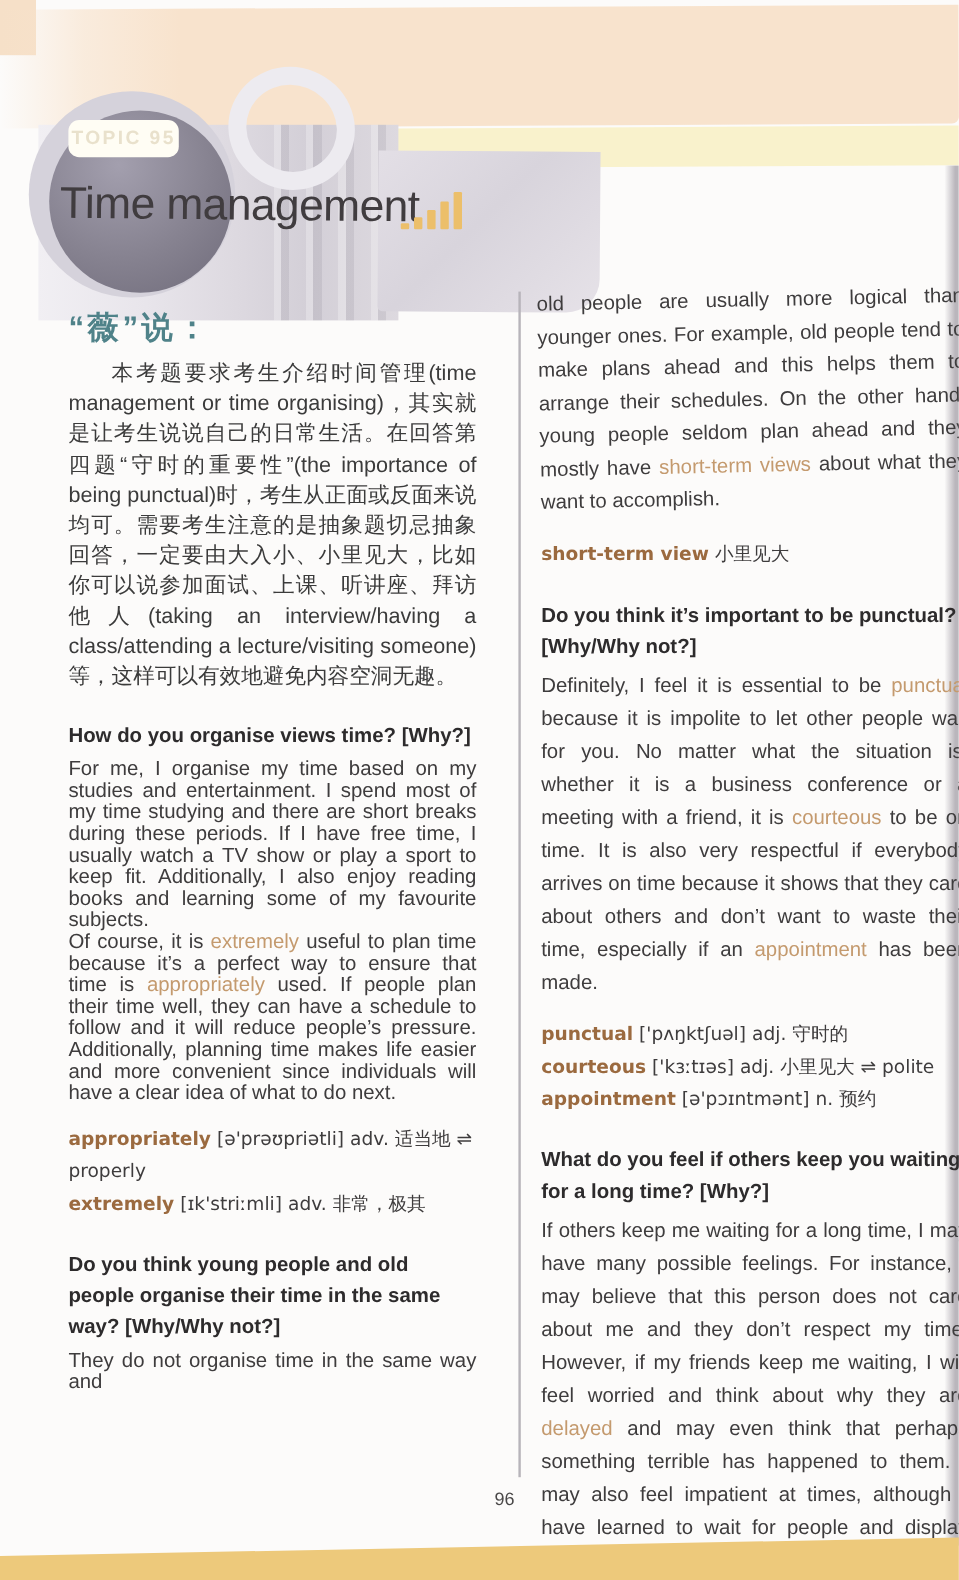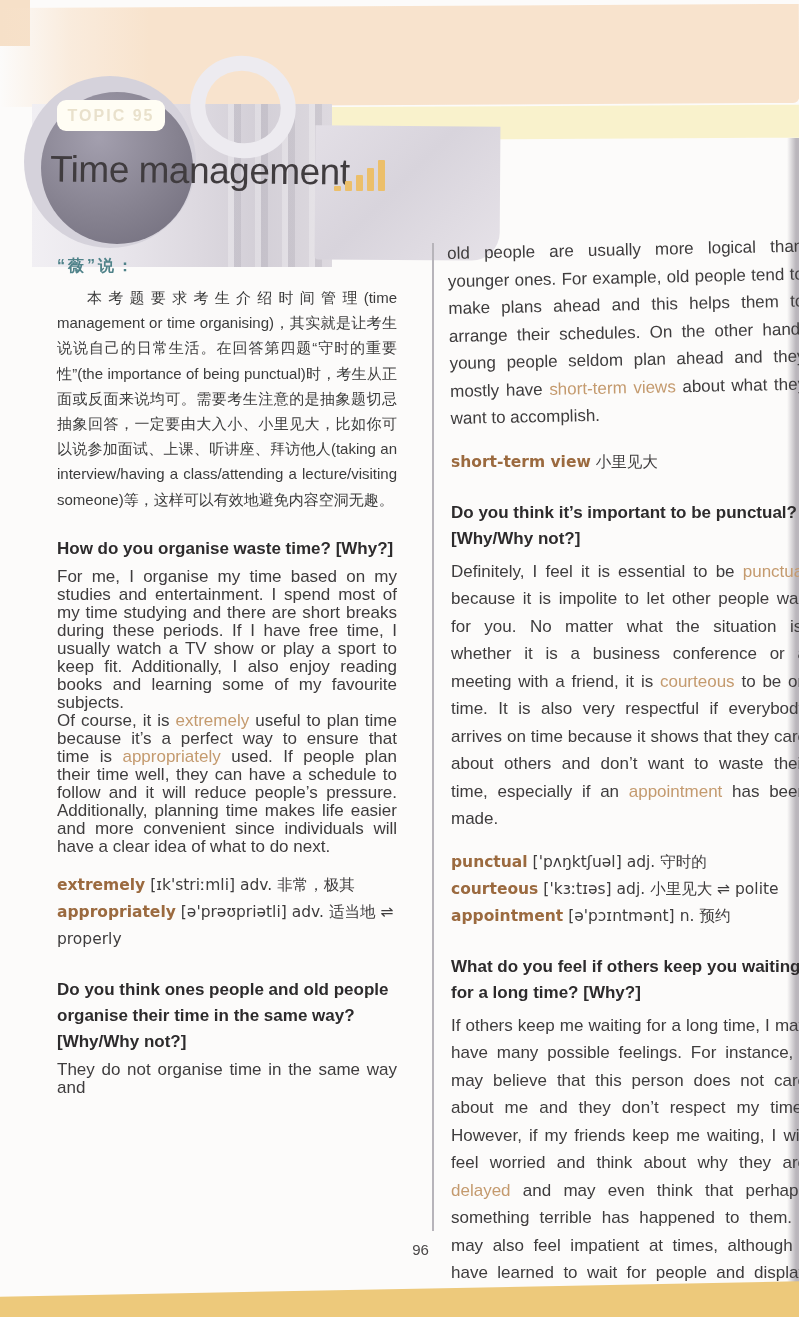--- a/index.html
+++ b/index.html
@@ -22,21 +22,21 @@
   .door-strips{left:228px;top:104px;width:104px;height:163px;opacity:.55;
     background:repeating-linear-gradient(90deg,rgba(255,255,255,.5) 0 6px,rgba(110,105,120,.25) 6px 13px,rgba(255,255,255,0) 13px 27px);}
   .photo-right{left:315px;top:126px;width:185px;height:134px;
     background:linear-gradient(135deg,#e3dfe6 0%,#d8d4dc 45%,#e6e2e8 100%);
     border-radius:0 0 28px 4px;transform:rotate(.4deg);}
   .buckle-loop{left:190px;top:56px;width:76px;height:72px;border:15px solid #edebf0;
     border-radius:50%;transform:rotate(22deg);background:transparent;}
   .clock-ring{left:24px;top:76px;width:172px;height:172px;border-radius:50%;background:#d5d2db;}
   .clock-face{left:41px;top:92px;width:152px;height:152px;border-radius:50%;
     background:radial-gradient(circle at 38% 30%,#a39fae 0%,#868290 55%,#6f6b7a 100%);}
-  .badge{left:57px;top:100px;width:108px;height:31px;background:#fffdf4;border-radius:9px;
+  .badge{left:57px;top:100px;width:92px;height:31px;background:#fffdf4;border-radius:9px;
     display:flex;align-items:center;justify-content:center;
     color:#e9e1cc;font-weight:bold;font-size:16px;letter-spacing:2px;}
   .title{left:50px;top:150px;margin:0;font-size:37px;font-weight:normal;color:#403c3f;
     letter-spacing:-.5px;transform:rotate(.6deg);white-space:nowrap;}
   .bars{left:334px;top:160px;display:flex;align-items:flex-end;gap:4px;height:31px;}
   .bars i{display:block;width:7px;background:#ecbf6a;border-radius:1px;}
   .bars i:nth-child(1){height:5px;}
   .bars i:nth-child(2){height:10px;}
   .bars i:nth-child(3){height:16px;}
   .bars i:nth-child(4){height:23px;}
@@ -47,22 +47,22 @@
   .edge-shadow{right:0;top:138px;width:12px;height:1150px;
     background:linear-gradient(90deg,rgba(188,184,190,0) 0%,#bab6bc 75%);}
   .bottom-band{left:-10px;top:1289px;width:820px;height:60px;background:#edc97b;
     transform:rotate(-1.1deg);}
   .pagenum{left:0;top:1241px;width:785px;text-align:center;font-size:15px;color:#4a4848;padding-left:28px;}
 
   
   .col-left{left:57px;top:256px;width:340px;}
   .col-right{left:451px;top:240px;width:356px;}
 
-  .intro-head{font-size:16px;font-weight:bold;color:#4f8289;letter-spacing:3px;margin:0 0 8px 0;}
-  .intro-body{font-size:15px;line-height:25.2px;color:#3b3b3b;text-align:justify;
+  .intro-head{font-size:26px;font-weight:bold;color:#4f8289;letter-spacing:3px;margin:0 0 8px 0;}
+  .intro-body{font-size:18px;line-height:25.2px;color:#3b3b3b;text-align:justify;
     text-indent:2em;margin:0;}
 
   .q{font-size:17px;font-weight:bold;color:#2d2b2c;line-height:26px;margin:24px 0 6px 0;}
   .a{font-size:17px;line-height:18px;color:#3e3c3d;text-align:justify;margin:0;}
   .col-right .a{line-height:27.5px;}
   .hl{color:#c49a6e;}
   .tilt{transform:rotate(-1.2deg);transform-origin:left bottom;}
 
   .vocab{margin:16px 0 0 0;}
   .vocab-line{font-size:15.5px;line-height:27px;color:#3e3c3d;
@@ -97,35 +97,35 @@
 
 <div class="abs divider"></div>
 <div class="abs edge-shadow"></div>
 
 <div class="abs col-left">
   <div>
     <div class="intro-head">“薇”说：</div>
     <p class="intro-body">本考题要求考生介绍时间管理(time management or time organising)，其实就是让考生说说自己的日常生活。在回答第四题“守时的重要性”(the importance of being punctual)时，考生从正面或反面来说均可。需要考生注意的是抽象题切忌抽象回答，一定要由大入小、小里见大，比如你可以说参加面试、上课、听讲座、拜访他人(taking an interview/having a class/attending a lecture/visiting someone)等，这样可以有效地避免内容空洞无趣。</p>
   </div>
 
-  <h3 class="q">How do you organise waste time? [Why?]</h3>
+  <h3 class="q">How do you organise views time? [Why?]</h3>
   <p class="a"><span>For me, I organise my time based on my studies and entertainment. I spend most of my time studying and there are short breaks during these periods. If I have free time, I usually watch a TV show or play a sport to keep fit. Additionally, I also enjoy reading books and learning some of my favourite subjects.</span></p>
 
   <p class="a"><span>Of course, it is </span><span class="hl">extremely</span><span> useful to plan time because it’s a perfect way to ensure that time is </span><span class="hl">appropriately</span><span> used. If people plan their time well, they can have a schedule to follow and it will reduce people’s pressure. Additionally, planning time makes life easier and more convenient since individuals will have a clear idea of what to do next.</span></p>
 
   <div class="vocab">
     <div class="vocab-line">
-      <span class="vw">extremely</span><span class="vp">[ɪk'striːmli]</span><span class="vpos">adv.</span><span class="vm">非常，极其</span>
+      <span class="vw">appropriately</span><span class="vp">[ə'prəʊpriətli]</span><span class="vpos">adv.</span><span class="vm">适当地 ⇌ properly</span>
     </div>
     <div class="vocab-line">
-      <span class="vw">appropriately</span><span class="vp">[ə'prəʊpriətli]</span><span class="vpos">adv.</span><span class="vm">适当地 ⇌ properly</span>
+      <span class="vw">extremely</span><span class="vp">[ɪk'striːmli]</span><span class="vpos">adv.</span><span class="vm">非常，极其</span>
     </div>
   </div>
 
-  <h3 class="q">Do you think ones people and old people organise their time in the same way? [Why/Why not?]</h3>
+  <h3 class="q">Do you think young people and old people organise their time in the same way? [Why/Why not?]</h3>
   <p class="a"><span>They do not organise time in the same way and</span></p>
 </div>
 
 <div class="abs col-right">
   <p class="a tilt"><span>old people are usually more logical than younger ones. For example, old people tend to make plans ahead and this helps them to arrange their schedules. On the other hand, young people seldom plan ahead and they mostly have </span><span class="hl">short-term views</span><span> about what they want to accomplish.</span></p>
 
   <div class="vocab">
     <div class="vocab-line">
       <span class="vw">short-term view</span><span class="vm">小里见大</span>
     </div>

